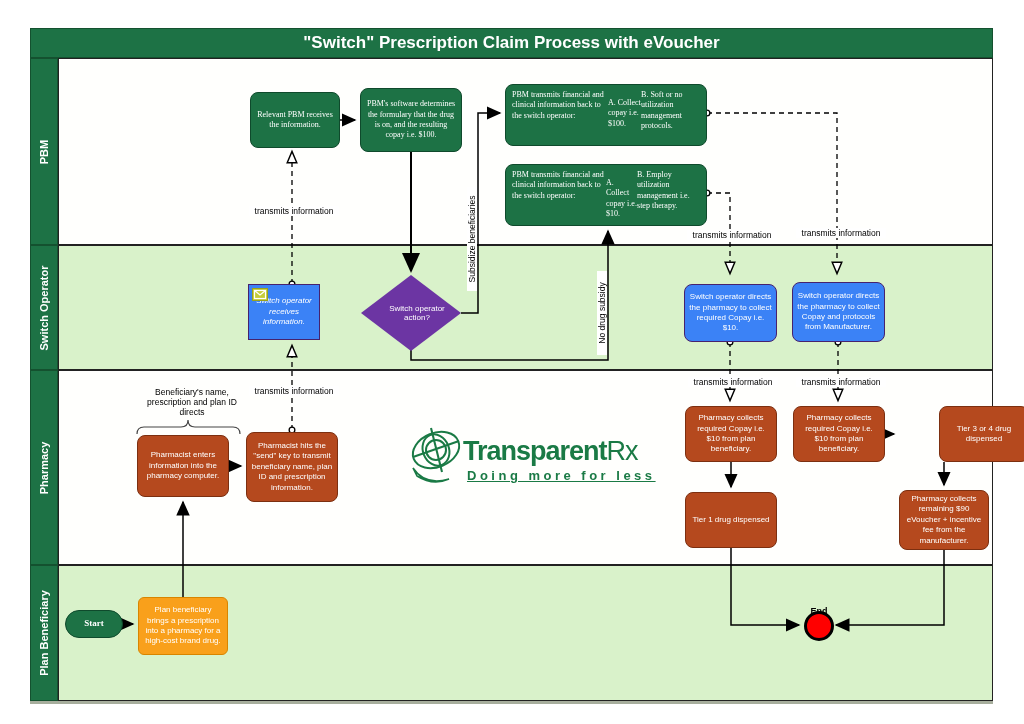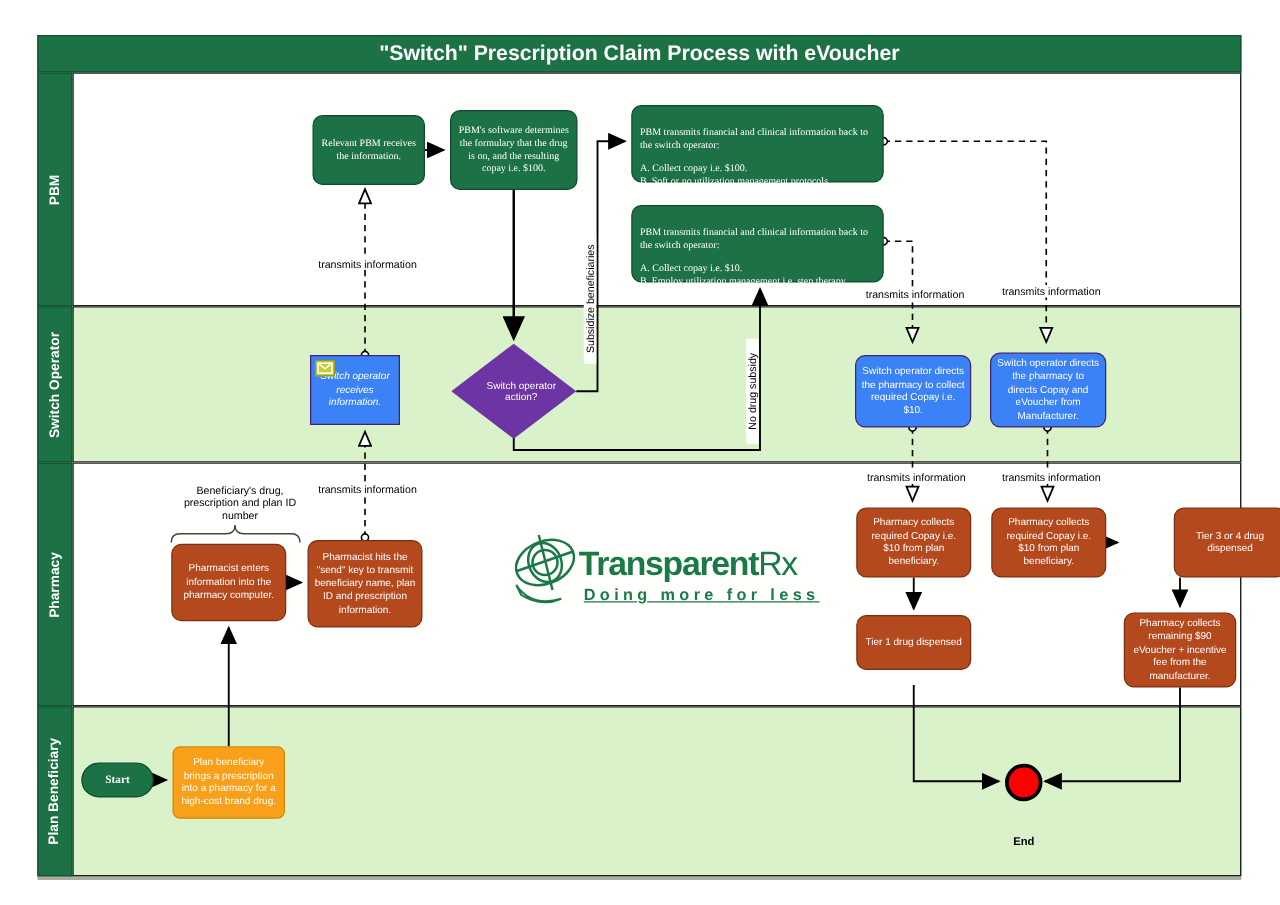--- a/index.html
+++ b/index.html
@@ -26,21 +26,21 @@
 
   .node { position:absolute; z-index:10; color:#fff; font-size:8px; line-height:1.3;
           display:flex; align-items:center; justify-content:center; text-align:center;
           padding:2px 4px; box-sizing:border-box; }
   .green  { background:#1d7245; border:1px solid #0f4a2c; border-radius:8px;font-family:Liberation Serif, serif; }
   .purple { background:#3b82f6; border:1px solid #46226e; }
   .rounded { border-radius:8px; }
   .brick  { background:#b5491e; border:1px solid #7c2f10; border-radius:8px; }
   .orange { background:#f9a01b; border:1px solid #d88500; border-radius:6px; }
   .ta-left { text-align:left; justify-content:flex-start; align-items:flex-start;
-             flex-direction:column; padding:16px 6px; }
+             flex-direction:row; padding:5px 6px; }
   .gap-line { margin-top:8px; }
 
   .diamond { position:absolute; z-index:10; background:#6c35a3;
              clip-path:polygon(50% 0,100% 50%,50% 100%,0 50%);
              display:flex; align-items:center; justify-content:center;
              color:#fff; font-size:8px; text-align:center; }
 
   .pill { border-radius:14px; font-weight:bold; font-size:9px; }
 
   .end-circle { position:absolute; z-index:10; width:24px; height:24px; border-radius:50%;
@@ -160,63 +160,63 @@
     </div>
     <span>Switch operator receives information.</span>
   </div>
   <div class="diamond" style="left:361px;top:275px;width:100px;height:76px;">
     <span style="width:70px;margin-left:12px;">Switch operator action?</span>
   </div>
   <div class="node purple rounded" style="left:684px;top:284px;width:93px;height:58px;">
     <span>Switch operator directs the pharmacy to collect required Copay i.e. $10.</span>
   </div>
   <div class="node purple rounded" style="left:792px;top:282px;width:93px;height:60px;">
-    <span>Switch operator directs the pharmacy to directs Copay and eVoucher from Manufacturer.</span>
+    <span>Switch operator directs the pharmacy to collect Copay and protocols from Manufacturer.</span>
   </div>
 
   <div class="node brick" style="left:137px;top:435px;width:92px;height:62px;">
     <span>Pharmacist enters information into the pharmacy computer.</span>
   </div>
   <div class="node brick" style="left:246px;top:432px;width:92px;height:70px;">
     <span>Pharmacist hits the "send" key to transmit beneficiary name, plan ID and prescription information.</span>
   </div>
   <div class="node brick" style="left:685px;top:406px;width:92px;height:56px;">
     <span>Pharmacy collects required Copay i.e. $10 from plan beneficiary.</span>
   </div>
   <div class="node brick" style="left:793px;top:406px;width:92px;height:56px;">
     <span>Pharmacy collects required Copay i.e. $10 from plan beneficiary.</span>
   </div>
   <div class="node brick" style="left:939px;top:406px;width:90px;height:56px;">
     <span>Tier 3 or 4 drug dispensed</span>
   </div>
-  <div class="node brick" style="left:685px;top:492px;width:92px;height:44px;">
+  <div class="node brick" style="left:685px;top:492px;width:92px;height:56px;">
     <span>Tier 1 drug dispensed</span>
   </div>
   <div class="node brick" style="left:899px;top:490px;width:90px;height:60px;justify-content:center;">
     <span>Pharmacy collects remaining $90 eVoucher + incentive fee from the manufacturer.</span>
   </div>
 
   <div class="node green pill" style="left:65px;top:610px;width:58px;height:28px;">
     <span>Start</span>
   </div>
   <div class="node orange" style="left:138px;top:597px;width:90px;height:58px;">
     <span>Plan beneficiary brings a prescription into a pharmacy for a high-cost brand drug.</span>
   </div>
   <div class="end-circle" style="left:804px;top:611px;"></div>
-  <div class="end-label" style="left:802px;top:668px;width:34px;">End</div>
+  <div class="end-label" style="left:802px;top:606px;width:34px;">End</div>
 
   <div class="flabel" style="left:249px;top:206px;width:86px;">transmits information</div>
   <div class="flabel" style="left:687px;top:230px;width:86px;">transmits information</div>
   <div class="flabel" style="left:796px;top:228px;width:86px;">transmits information</div>
   <div class="flabel" style="left:249px;top:386px;width:86px;">transmits information</div>
   <div class="flabel" style="left:688px;top:377px;width:86px;">transmits information</div>
   <div class="flabel" style="left:796px;top:377px;width:86px;">transmits information</div>
   <div class="flabel vert" style="left:420px;top:234px;width:100px;">Subsidize beneficiaries</div>
   <div class="flabel vert" style="left:560px;top:308px;width:80px;">No drug subsidy</div>
-  <div class="flabel" style="left:140px;top:387px;width:100px;white-space:normal;background:transparent;">Beneficiary's drug, prescription and plan ID number</div>
+  <div class="flabel" style="left:140px;top:387px;width:100px;white-space:normal;background:transparent;">Beneficiary's name, prescription and plan ID directs</div>
 
   <div class="logo">
     <svg width="62" height="66" viewBox="0 0 62 66">
       <g fill="none" stroke="#1a7a45" stroke-width="2">
         <ellipse cx="31" cy="26" rx="24" ry="17" transform="rotate(-22 31 26)"></ellipse>
         <ellipse cx="31" cy="26" rx="13" ry="16" transform="rotate(-22 31 26)"></ellipse>
         <circle cx="31" cy="26" r="10"></circle>
         <line x1="8" y1="33" x2="54" y2="17"></line>
         <line x1="26" y1="4" x2="37" y2="48"></line>
         <path d="M8,44 Q20,62 44,55 Q28,62 12,52 Z" stroke-width="1.6"></path>

